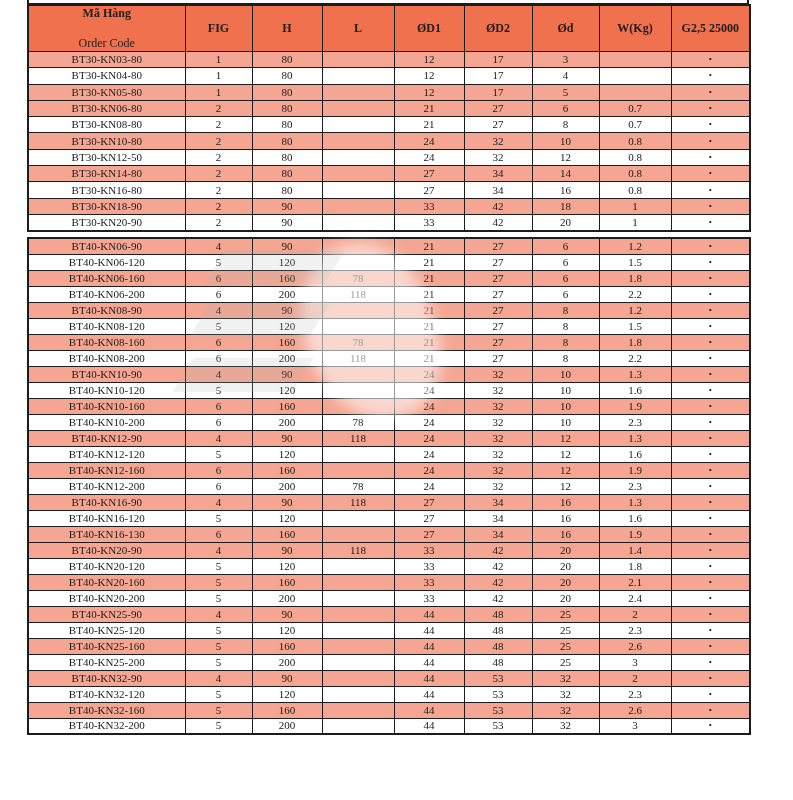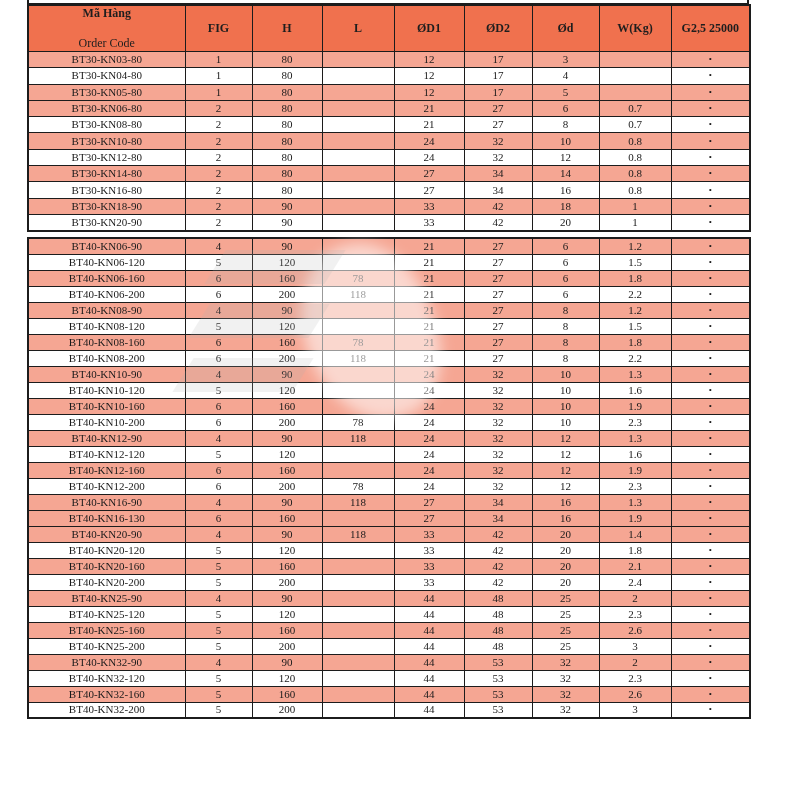--- a/index.html
+++ b/index.html
@@ -198,21 +198,21 @@
           <td>2</td>
           <td>80</td>
           <td></td>
           <td>24</td>
           <td>32</td>
           <td>10</td>
           <td>0.8</td>
           <td class="dot">•</td>
         </tr>
         <tr>
-          <td>BT30-KN12-80</td>
+          <td>BT30-KN12-50</td>
           <td>2</td>
           <td>80</td>
           <td></td>
           <td>24</td>
           <td>32</td>
           <td>12</td>
           <td>0.8</td>
           <td class="dot">•</td>
         </tr>
         <tr class="shaded">
@@ -455,20 +455,31 @@
           <td>BT40-KN16-90</td>
           <td>4</td>
           <td>90</td>
           <td>118</td>
           <td>27</td>
           <td>34</td>
           <td>16</td>
           <td>1.3</td>
           <td class="dot">•</td>
         </tr>
+        <tr>
+          <td>BT40-KN16-120</td>
+          <td>5</td>
+          <td>120</td>
+          <td></td>
+          <td>27</td>
+          <td>34</td>
+          <td>16</td>
+          <td>1.6</td>
+          <td class="dot">•</td>
+        </tr>
         <tr class="shaded">
           <td>BT40-KN16-130</td>
           <td>6</td>
           <td>160</td>
           <td></td>
           <td>27</td>
           <td>34</td>
           <td>16</td>
           <td>1.9</td>
           <td class="dot">•</td>

